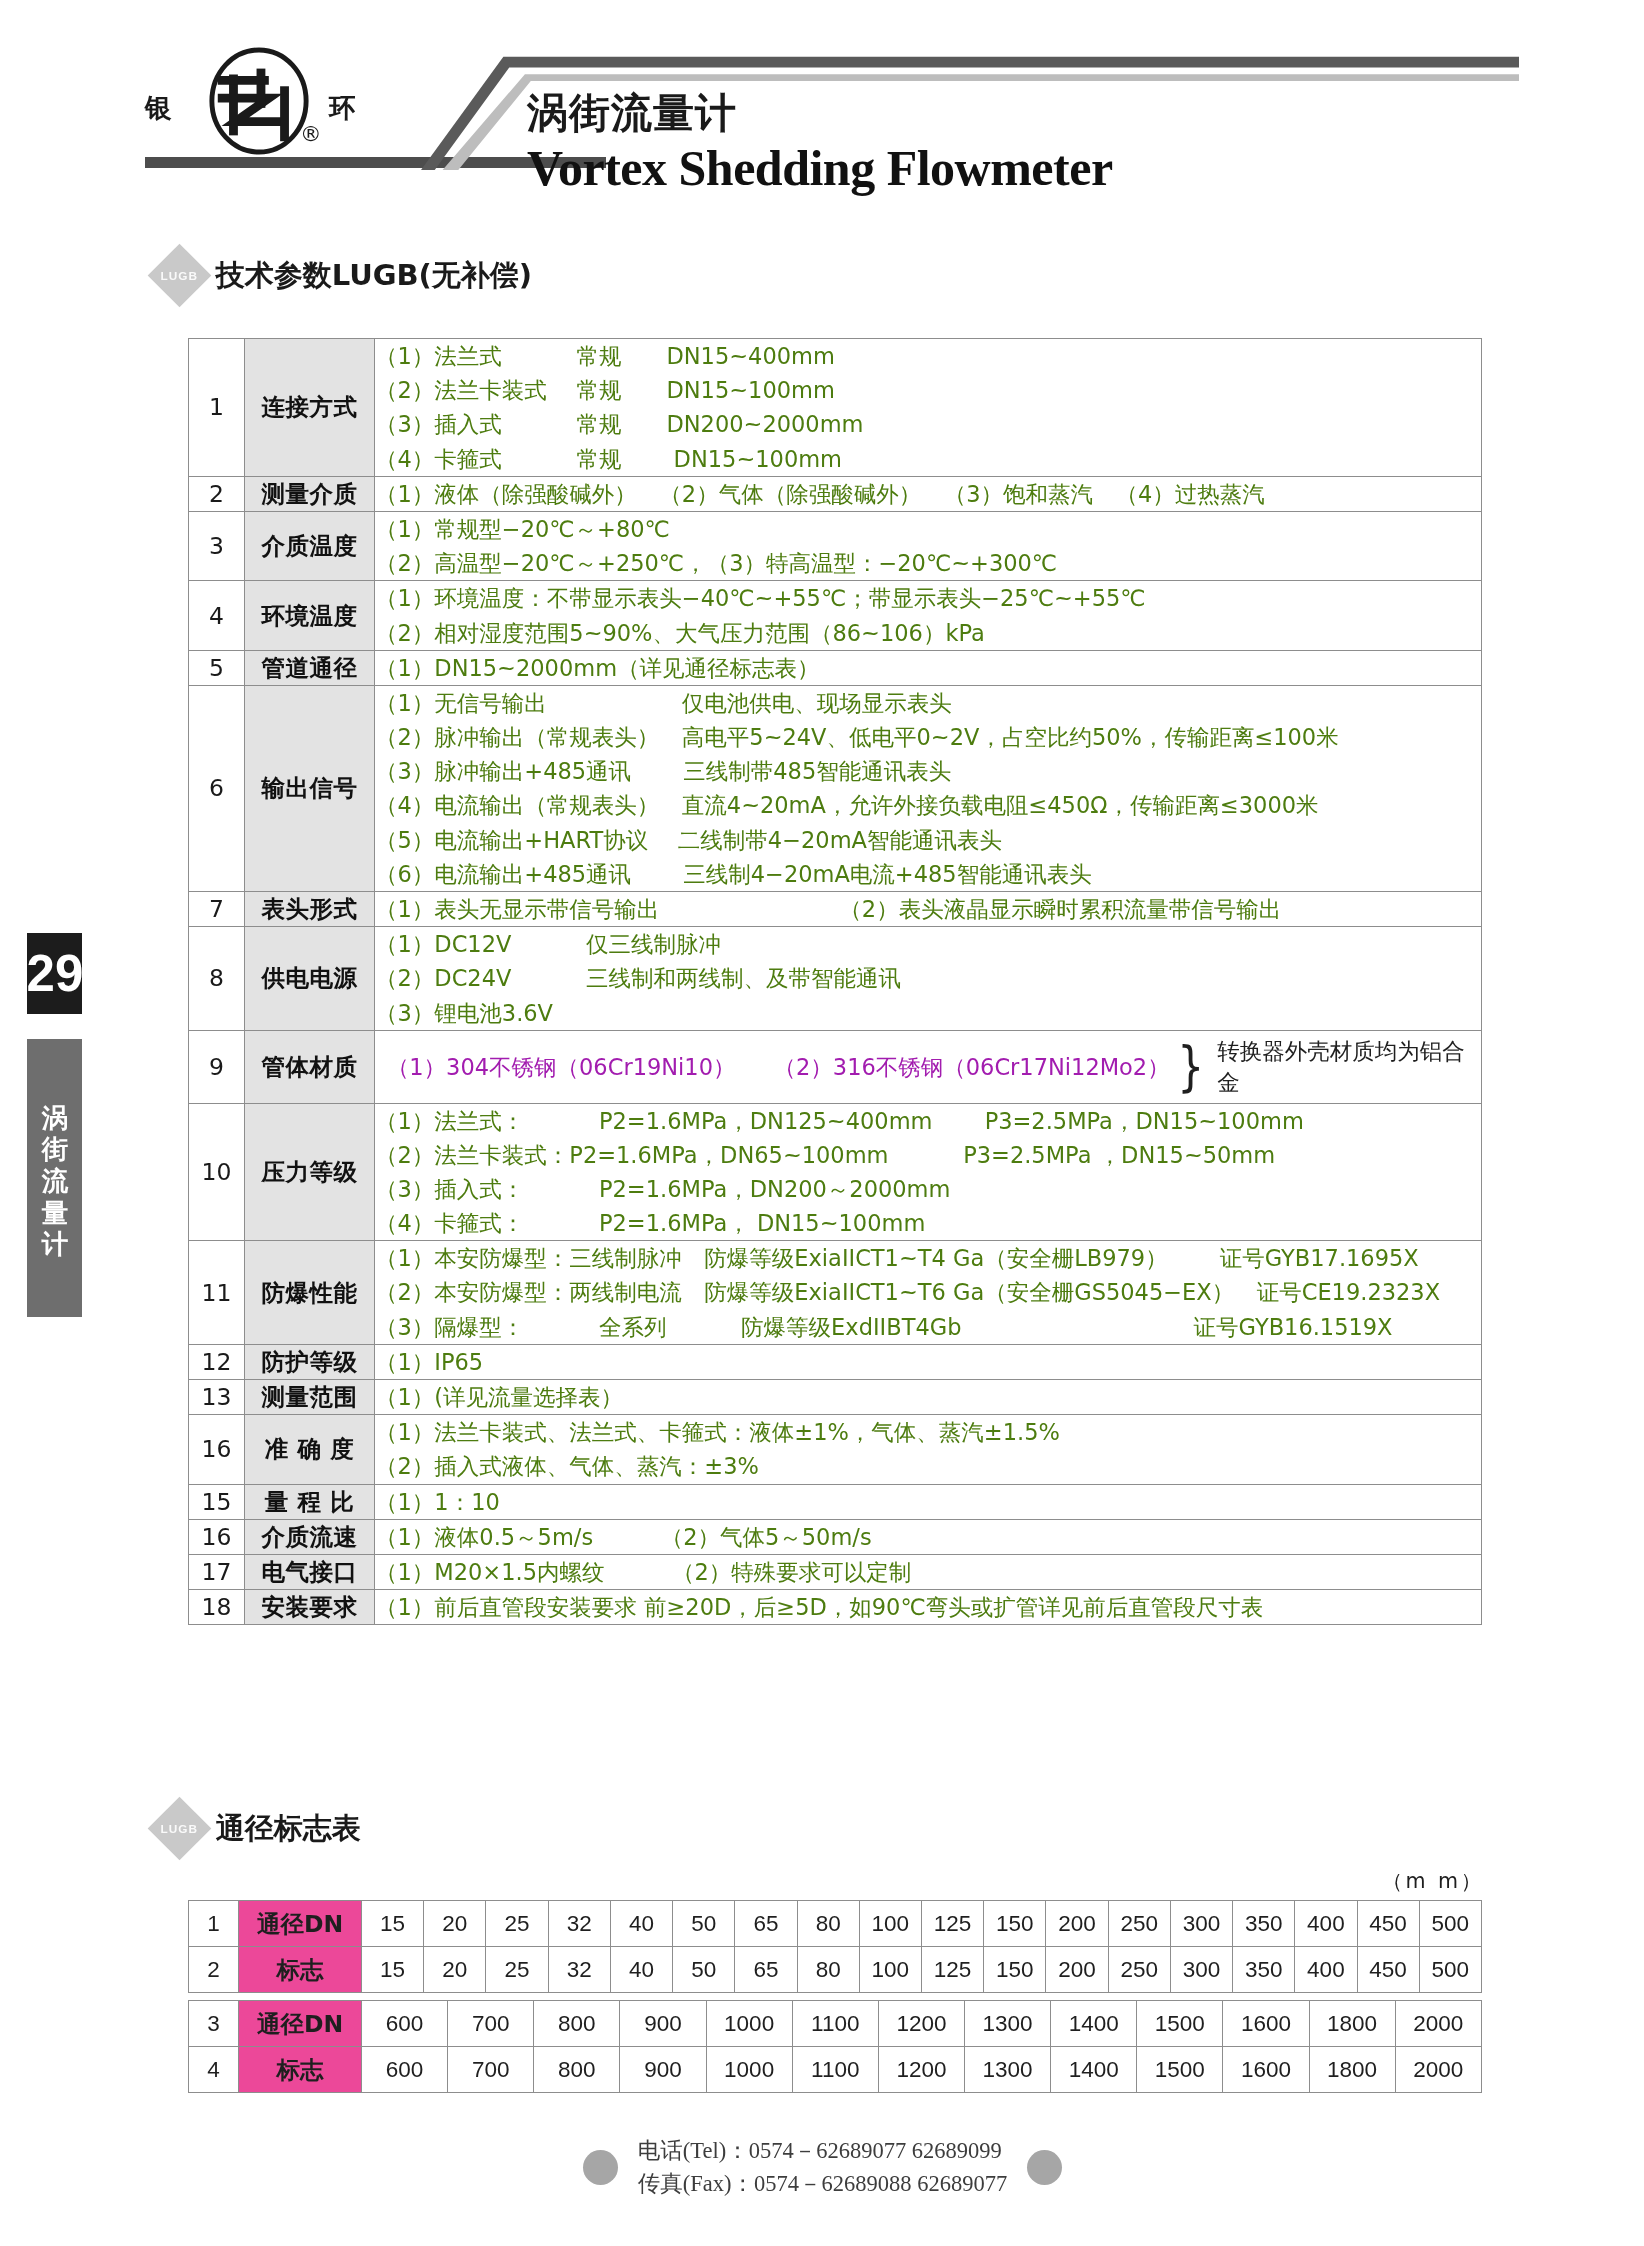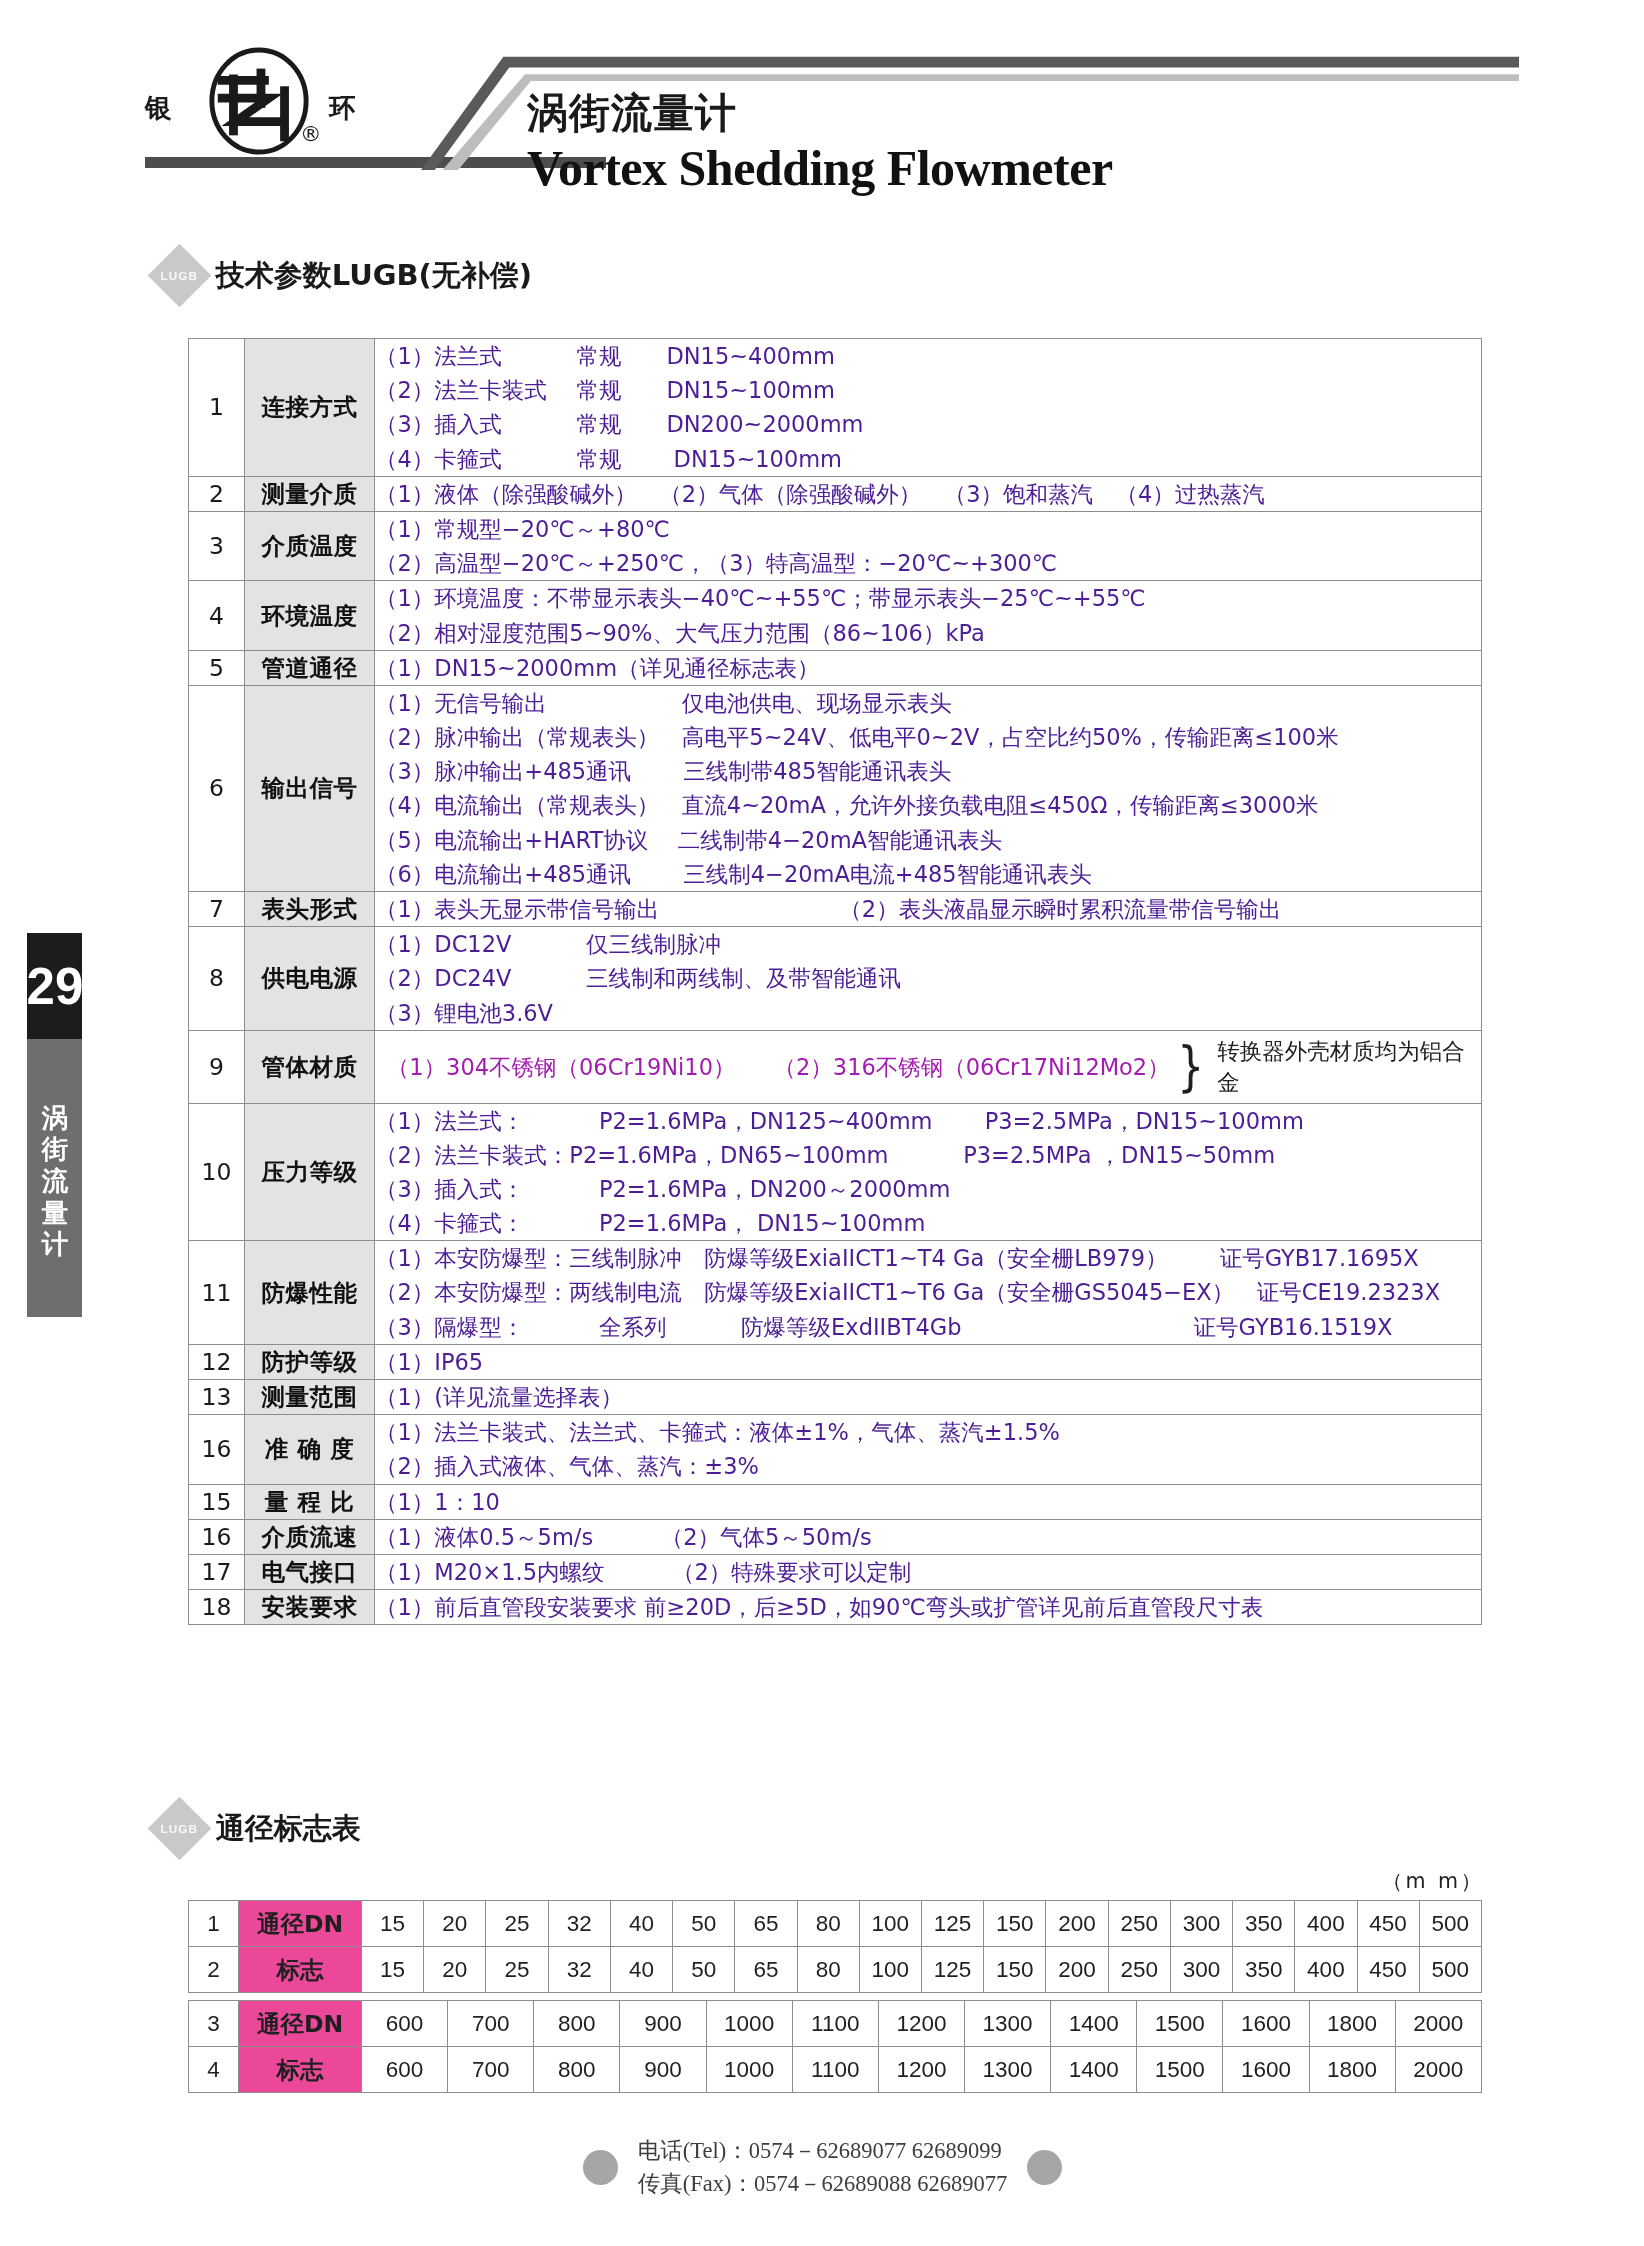--- a/index.html
+++ b/index.html
@@ -91,21 +91,21 @@
     color: #111111;
     font-family: "Liberation Serif", serif;
   }
 
   
   .side-num {
     position: absolute;
     left: 27.4px;
     top: 933px;
     width: 55px;
-    height: 106px;
+    height: 81px;
     background: #1c1c1c;
     color: #ffffff;
     font-size: 51px;
     font-weight: bold;
     display: flex;
     align-items: center;
     justify-content: center;
     font-family: "Liberation Sans", sans-serif;
   }
   .side-tab {
@@ -194,21 +194,21 @@
     text-align: center;
     font-size: 23.5px;
     font-weight: bold;
     color: #111;
     letter-spacing: 0.5px;
     margin-top: 40px;
   }
   .c-val {
     padding: 6.9px 0 6.9px 11.8px;
     font-size: 22.5px;
-    color: #4c1d95;
+    color: #4d7c0f;
     line-height: 1.52;
     margin-top: 24px;
   }
   .vline { white-space: nowrap; display: block; }
   .mono-sm { font-family: "Liberation Serif", serif; font-size: 22.5px; }
 
   
   .brace-wrap {
     display: flex;
     align-items: center;

